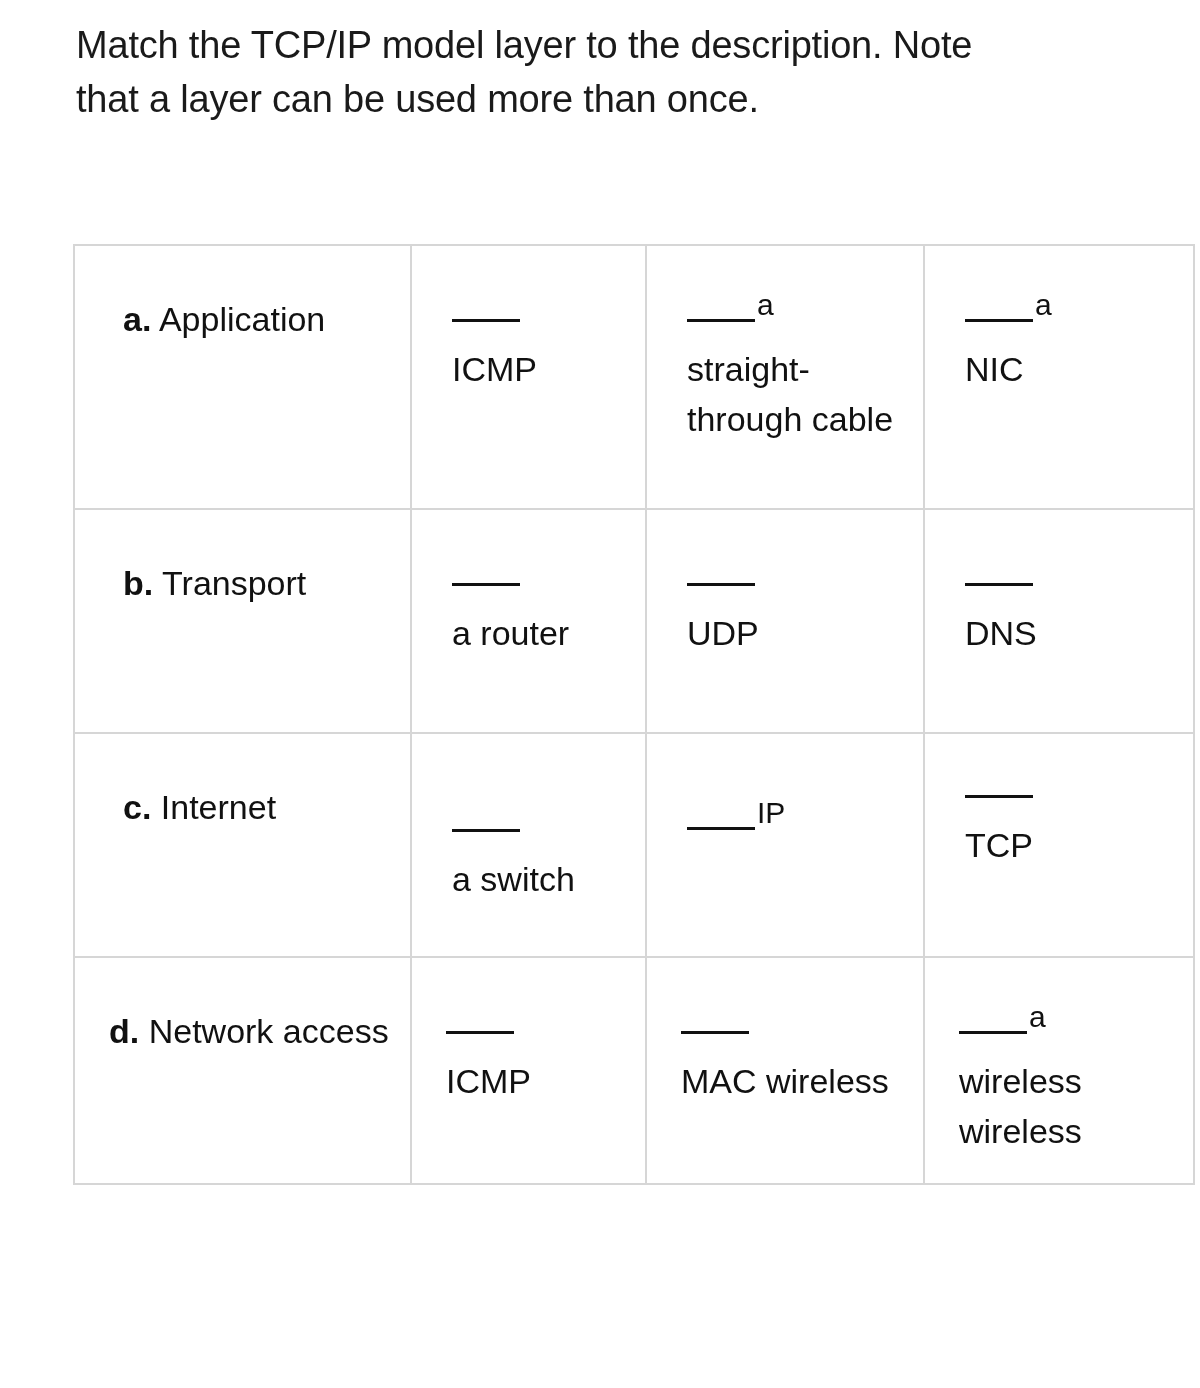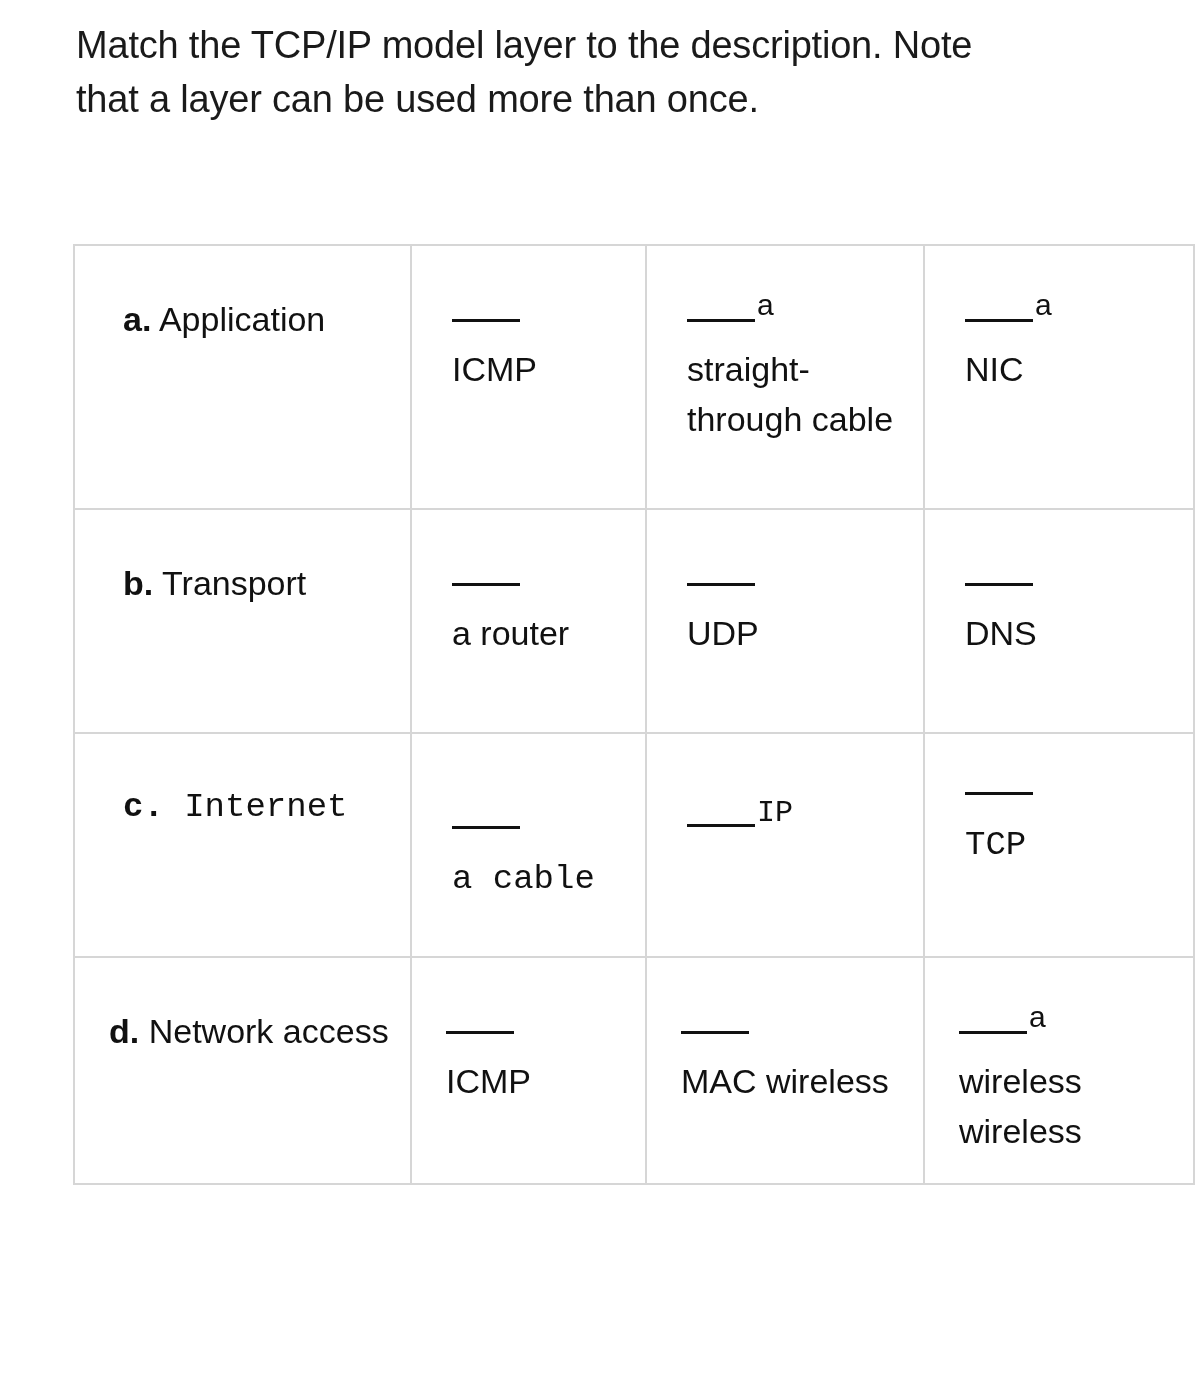--- a/index.html
+++ b/index.html
@@ -63,21 +63,21 @@
     line-height: 50px;
     color: #111111;
   }
   .cell-item .cell-inner {
     padding-left: 40px;
     padding-right: 10px;
   }
 
   .row-1 .cell-inner { min-height: 262px; box-sizing: border-box; }
   .row-2 .cell-inner { min-height: 222px; box-sizing: border-box; }
-  .row-3 .cell-inner { min-height: 222px; box-sizing: border-box; font-family: Liberation Mono, monospace; }
+  .row-3 .cell-inner { min-height: 222px; box-sizing: border-box; }
   .row-4 .cell-inner { min-height: 225px; box-sizing: border-box; padding-left: 34px; }
 
   .layer-label { font-size: 34px; line-height: 50px; }
   .layer-label .marker { font-weight: 700; }
 
   
   .blank {
     display: inline-block;
     white-space: nowrap;
     letter-spacing: 5px;
@@ -195,21 +195,21 @@
               <span class="marker">c.</span> 
               <span class="layer-name">Internet</span>
             </div>
           </div>
         </td>
 
         <td class="cell-item">
           <div class="cell-inner" style="padding-top:70px;">
             <span class="blank"><span></span><span></span><span></span><span></span></span>
             <span class="blank-break"></span>
-            <span class="item-text">a cable</span>
+            <span class="item-text">a switch</span>
           </div>
         </td>
 
         <td class="cell-item">
           <div class="cell-inner" style="padding-top:68px;">
             <span class="blank"><span></span><span></span><span></span><span></span></span><span class="inline-word">IP</span>
           </div>
         </td>
 
         <td class="cell-item">

